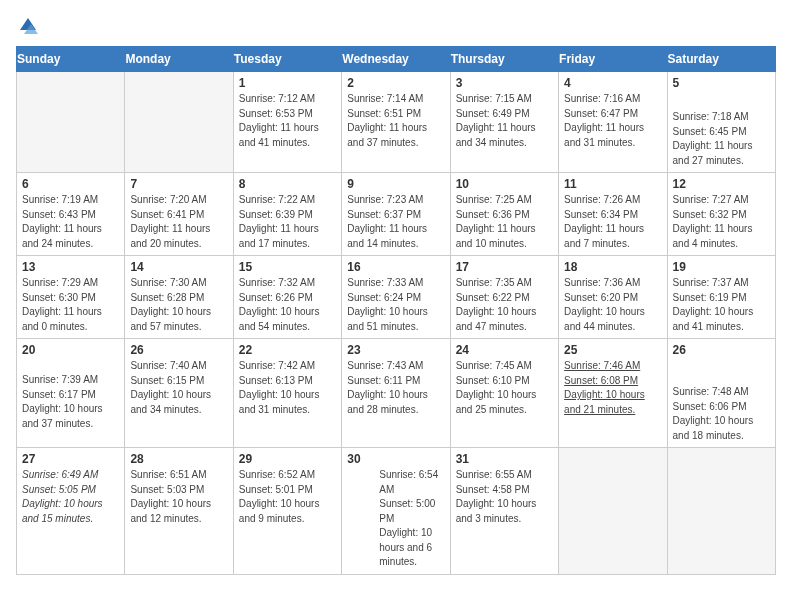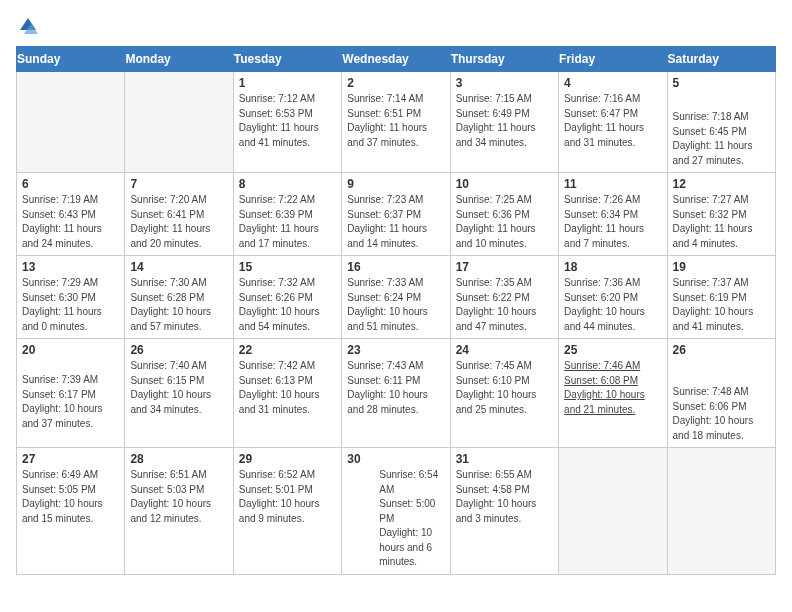--- a/index.html
+++ b/index.html
@@ -290,21 +290,21 @@
         <td>
           <span class="day-number">26</span>
           <div class="day-info" style="white-space: pre-line; margin-top: 28px;">Sunrise: 7:48 AM
 Sunset: 6:06 PM
 Daylight: 10 hours and 18 minutes.</div>
         </td>
       </tr>
       <tr>
         <td>
           <span class="day-number">27</span>
-          <div class="day-info" style="white-space: pre-line;">Sunrise: 6:49 AM
+          <div class="day-info" style="white-space: pre-line; font-style: italic;">Sunrise: 6:49 AM
 Sunset: 5:05 PM
 Daylight: 10 hours and 15 minutes.</div>
         </td>
         <td>
           <span class="day-number">28</span>
           <div class="day-info" style="white-space: pre-line;">Sunrise: 6:51 AM
 Sunset: 5:03 PM
 Daylight: 10 hours and 12 minutes.</div>
         </td>
         <td>

